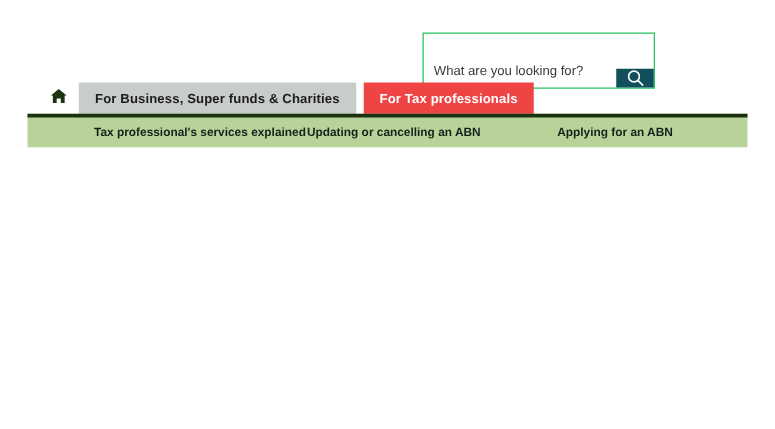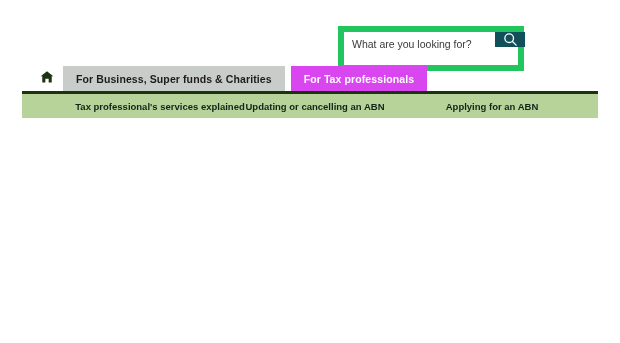--- a/index.html
+++ b/index.html
@@ -16,22 +16,22 @@
   }
 
   
   #search-region {
     position: absolute;
     left: 338px;
     top: 26px;
     width: 186px;
     height: 45px;
     display: flex;
-    align-items: flex-start;
-    border: 6px solid #22c55e;
+    align-items: flex-end;
+    border: 1px solid #22c55e;
     box-sizing: border-box;
     background: #ffffff;
   }
   #search-input {
     flex: 1 1 auto;
     border: 0;
     outline: 0;
     background: transparent;
     font-family: "Liberation Sans", sans-serif;
     font-size: 10.5px;
@@ -89,21 +89,21 @@
     white-space: nowrap;
     cursor: pointer;
     box-sizing: border-box;
   }
   .nav-tab.inactive {
     background: #c9cdc9;
     color: #1c1c1c;
     margin-right: 6px;
   }
   .nav-tab.active {
-    background: #d946ef;
+    background: #ef4444;
     color: #ffffff;
     margin-right: 24px;
   }
 
   
   #secondary-nav {
     position: absolute;
     left: 22px;
     top: 91px;
     width: 576px;

